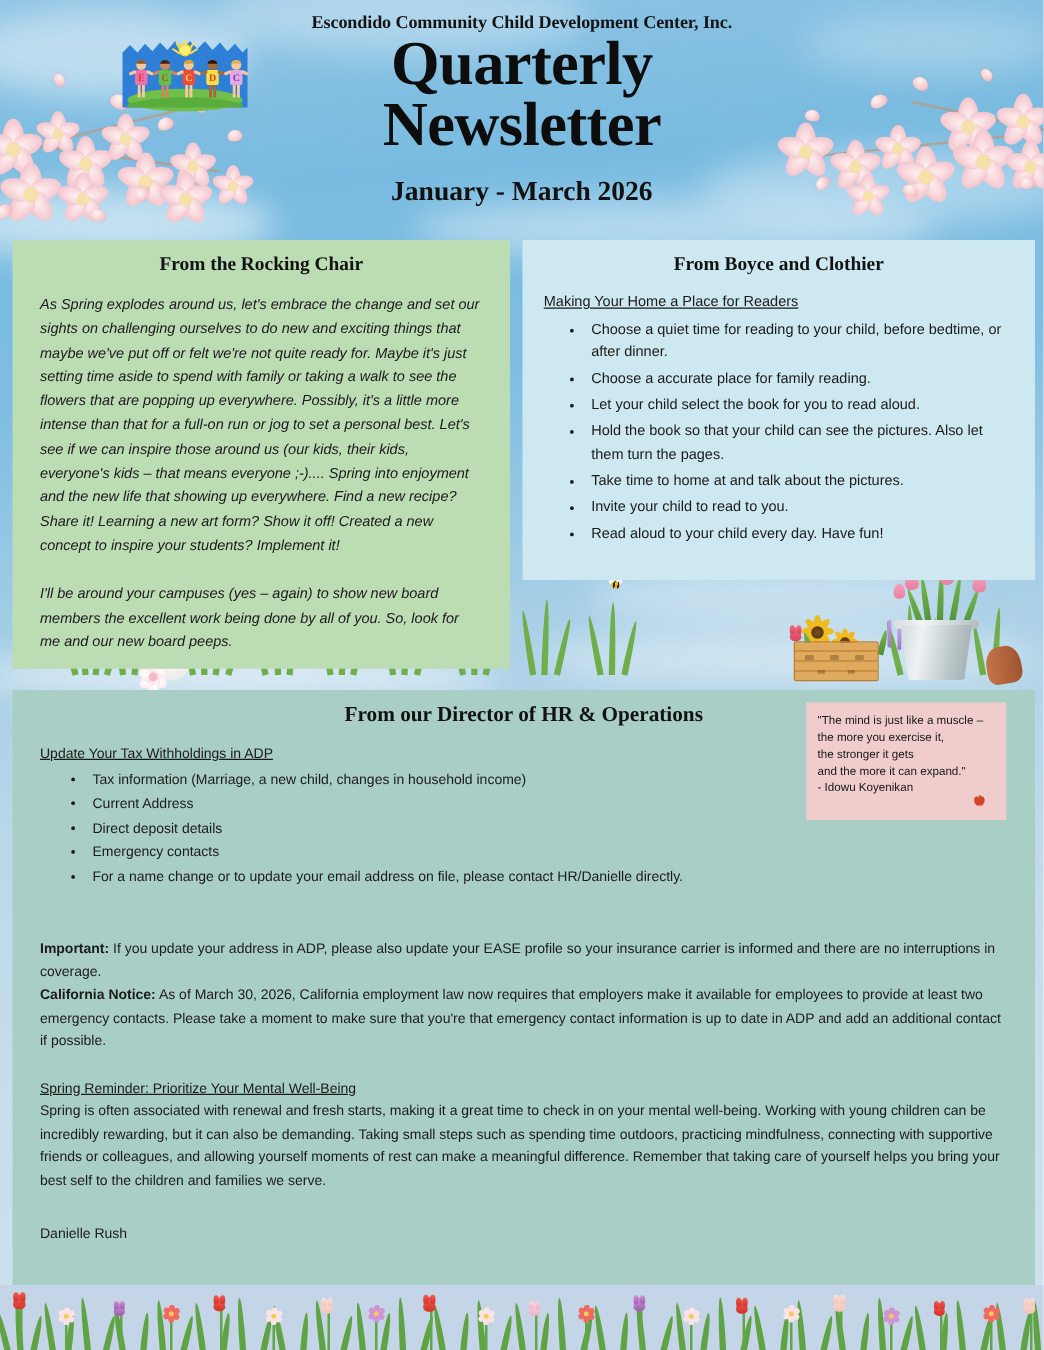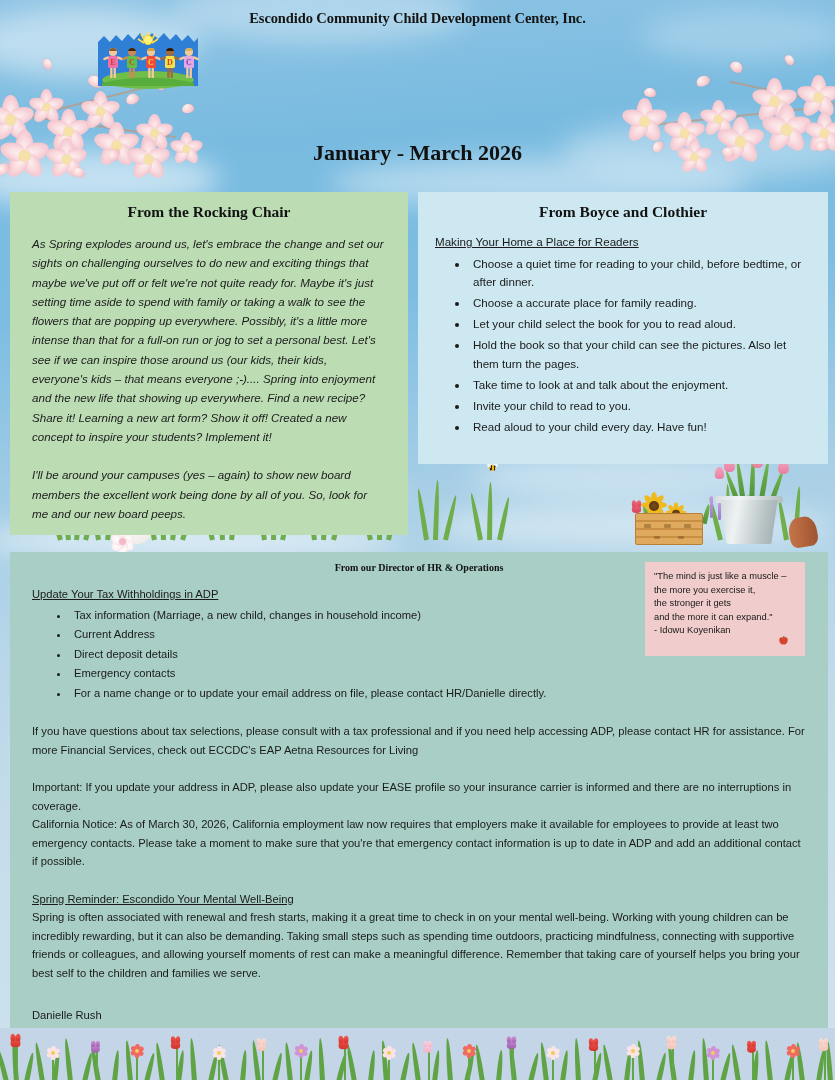--- a/index.html
+++ b/index.html
@@ -113,21 +113,21 @@
   #boyce-panel .panel-title { font-size: 15.5px; margin-top: 11px; }
   #boyce-panel .bp-body { margin: 12px 14px 0 17px; font-size: 11.6px; line-height: 18.6px; }
   #boyce-panel .subhead { text-decoration: underline; display: block; }
   #boyce-panel ul { margin: 3px 0 0 34px; }
   #boyce-panel li { margin-bottom: 2.5px; padding-left: 4px; }
 
   #hr-panel {
     left: 10px; top: 552px; width: 818px; height: 478px;
     background: #a8cec6;
   }
-  #hr-panel .panel-title { font-size: 10px; margin-top: 10px; }
+  #hr-panel .panel-title { font-size: 17px; margin-top: 10px; }
   #hr-panel .hr-body { margin: 12px 22px 0 22px; font-size: 11.2px; line-height: 18.5px; }
   #hr-panel .subhead { text-decoration: underline; }
   #hr-panel ul { margin: 2px 0 0 38px; }
   #hr-panel li { margin-bottom: 1px; padding-left: 4px; }
   #hr-panel .spacer { height: 19px; }
   #hr-panel .sign { margin-top: 24px; font-size: 11.2px; }
 
   
   #quote-box {
     position: absolute; left: 645px; top: 562px; width: 160px; height: 94px;
@@ -207,21 +207,21 @@
 
   .lily { position:absolute; left: 105px; bottom: 4px; width: 34px; height: 26px; }
   .lily i { position:absolute; left:12px; top:2px; width:11px; height:13px;
             background: radial-gradient(circle at 45% 40%,#ffffff,#fae6ea 60%,#f0c3ce);
             border-radius: 50% 50% 42% 42%/66% 66% 34% 34%; transform-origin: 50% 95%; }
   .lily i:nth-child(1){transform:rotate(0deg);} .lily i:nth-child(2){transform:rotate(60deg);}
   .lily i:nth-child(3){transform:rotate(120deg);} .lily i:nth-child(4){transform:rotate(180deg);}
   .lily i:nth-child(5){transform:rotate(240deg);} .lily i:nth-child(6){transform:rotate(300deg);}
   .lily b { position:absolute; left:14px; top:10px; width:7px; height:7px; border-radius:50%; background:#f3b9c6; }
 
-  b.bold-lead { font-weight: 400; }
+  b.bold-lead { font-weight: 700; }
 </style>
 </head>
 <body>
 
 <div id="page">
 
   <div class="cloud cl1"></div>
   <div class="cloud cl2"></div>
   <div class="cloud cl3"></div>
   <div class="cloud cl4"></div>
@@ -473,20 +473,24 @@
             <rect x="9.6" y="20" width="2.3" height="10" fill="#f6c99a"></rect>
             <rect x="-1" y="9" width="6" height="2.6" rx="1.3" fill="#f6c99a" transform="rotate(-22 2 10)"></rect>
             <rect x="13" y="9" width="6" height="2.6" rx="1.3" fill="#f6c99a" transform="rotate(22 16 10)"></rect>
             <text x="9" y="17" font-size="8" font-weight="bold" fill="#7b3fb5" text-anchor="middle" font-family="Liberation Serif, serif">C</text>
           </g>
         </g>
       </svg>
     </div>
 
     <div class="org-name">Escondido Community Child Development Center, Inc.</div>
+    <div class="big-title">
+      <div>Quarterly</div>
+      <div>Newsletter</div>
+    </div>
     <div class="date-line">January - March 2026</div>
   </div>
 
   <div class="scene">
     <div class="ground-strip"></div>
 
     <div class="grass-blade" style="left:58px;  height:44px; transform:rotate(-16deg);"></div>
     <div class="grass-blade" style="left:66px;  height:56px; transform:rotate(-6deg);"></div>
     <div class="grass-blade" style="left:74px;  height:48px; transform:rotate(6deg);"></div>
     <div class="grass-blade" style="left:83px;  height:38px; transform:rotate(16deg);"></div>
@@ -635,49 +639,48 @@
 
   <div class="panel" id="boyce-panel">
     <div class="panel-title">From Boyce and Clothier</div>
     <div class="bp-body body-txt">
       <span class="subhead">Making Your Home a Place for Readers</span>
       <ul>
         <li>Choose a quiet time for reading to your child, before bedtime, or after dinner.</li>
         <li>Choose a accurate place for family reading.</li>
         <li>Let your child select the book for you to read aloud.</li>
         <li>Hold the book so that your child can see the pictures. Also let them turn the pages.</li>
-        <li>Take time to look at and talk about the enjoyment.</li>
+        <li>Take time to home at and talk about the pictures.</li>
         <li>Invite your child to read to you.</li>
         <li>Read aloud to your child every day. Have fun!</li>
       </ul>
     </div>
   </div>
 
   <div class="panel" id="hr-panel">
     <div class="panel-title">From our Director of HR &amp; Operations</div>
     <div class="hr-body body-txt">
       <div class="subhead">Update Your Tax Withholdings in ADP</div>
       <ul>
         <li>Tax information (Marriage, a new child, changes in household income)</li>
         <li>Current Address</li>
         <li>Direct deposit details</li>
         <li>Emergency contacts</li>
         <li>For a name change or to update your email address on file, please contact HR/Danielle directly.</li>
       </ul>
       <div class="spacer"></div>
-      <div>If you have questions about tax selections, please consult with a tax professional and if you need help accessing ADP, please contact HR for assistance. For more Financial Services, check out ECCDC's EAP Aetna Resources for Living</div>
       <div class="spacer"></div>
       <div>
         <b class="bold-lead">Important:</b><span> If you update your address in ADP, please also update your EASE profile so your insurance carrier is informed and there are no interruptions in coverage.</span>
       </div>
       <div>
         <b class="bold-lead">California Notice:</b><span> As of March 30, 2026, California employment law now requires that employers make it available for employees to provide at least two emergency contacts. Please take a moment to make sure that you're that emergency contact information is up to date in ADP and add an additional contact if possible.</span>
       </div>
       <div class="spacer"></div>
-      <div class="subhead">Spring Reminder: Escondido Your Mental Well-Being</div>
+      <div class="subhead">Spring Reminder: Prioritize Your Mental Well-Being</div>
       <div>Spring is often associated with renewal and fresh starts, making it a great time to check in on your mental well-being. Working with young children can be incredibly rewarding, but it can also be demanding. Taking small steps such as spending time outdoors, practicing mindfulness, connecting with supportive friends or colleagues, and allowing yourself moments of rest can make a meaningful difference. Remember that taking care of yourself helps you bring your best self to the children and families we serve.</div>
       <div class="sign">Danielle Rush</div>
     </div>
   </div>
 
   <div id="quote-box">
     <span class="qline">"The mind is just like a muscle –</span>
     <span class="qline">the more you exercise it,</span>
     <span class="qline">the stronger it gets</span>
     <span class="qline">and the more it can expand."</span>

